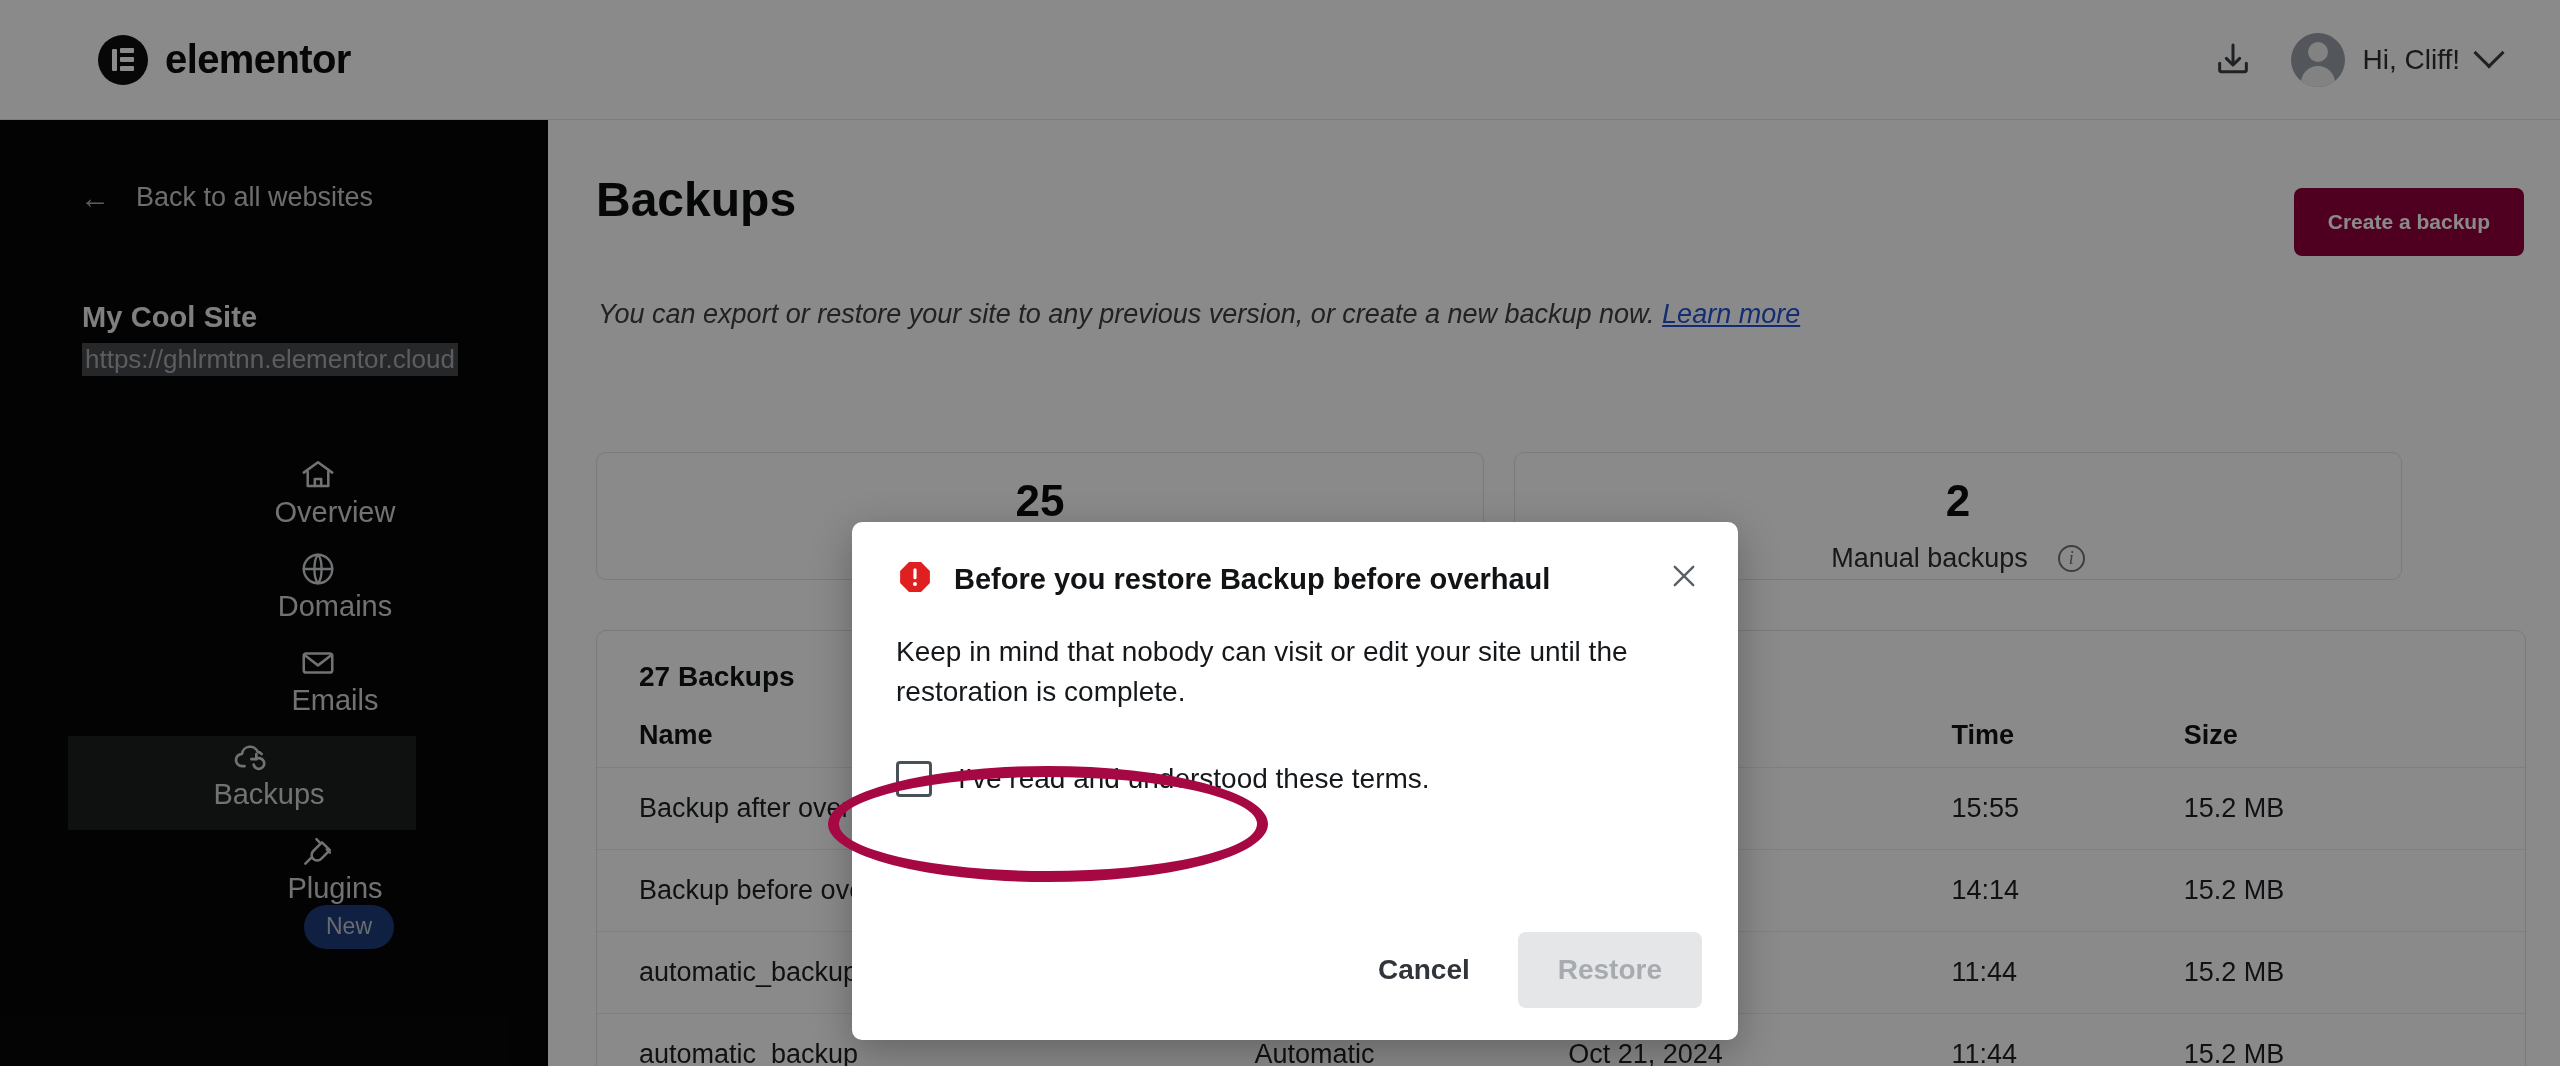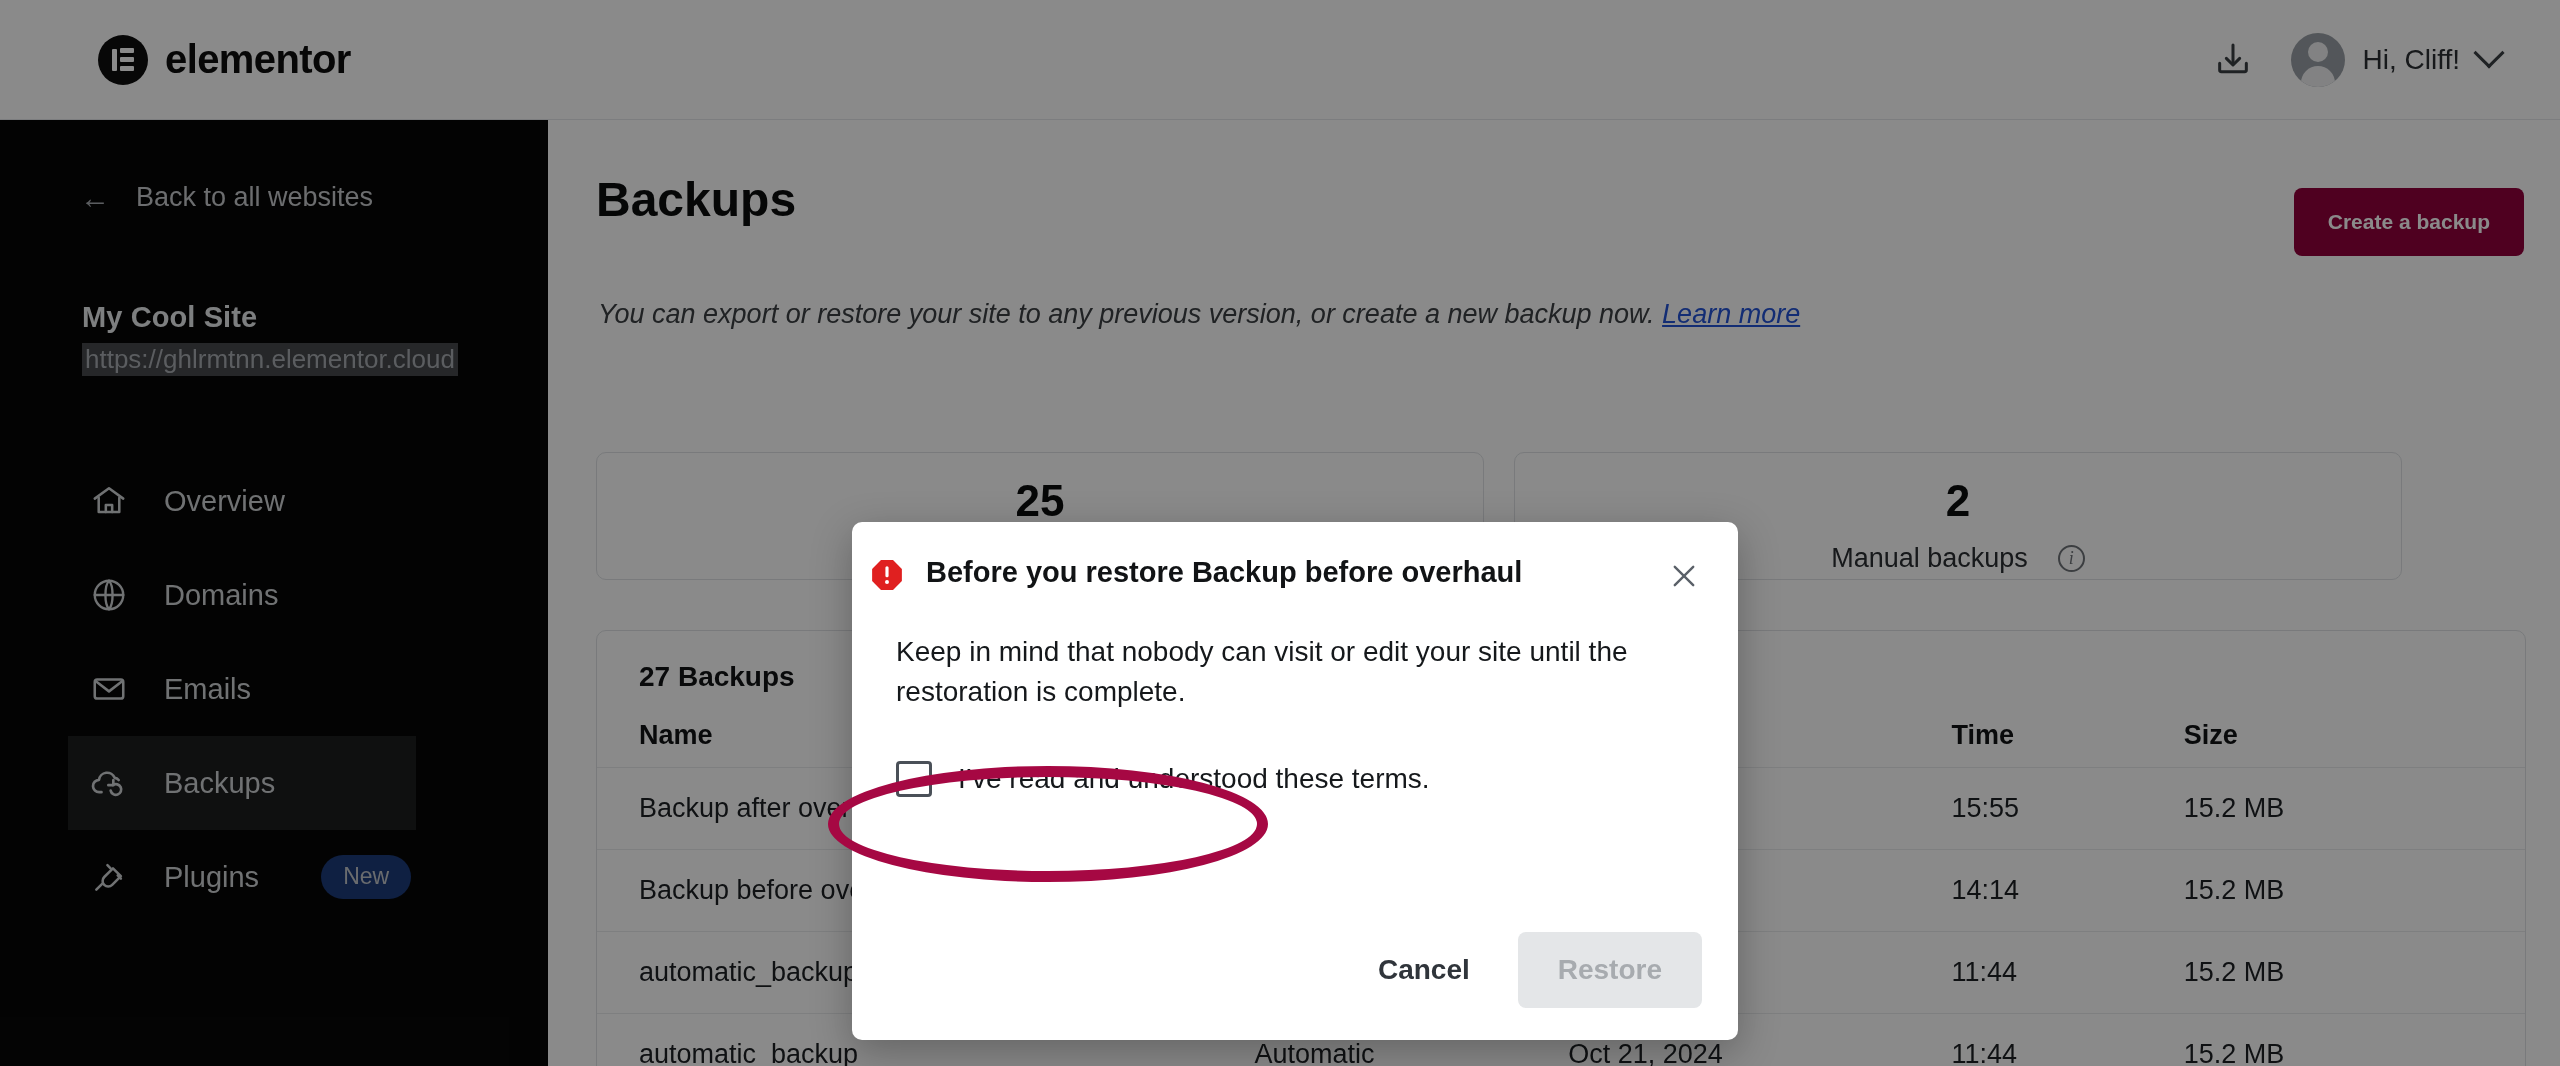--- a/index.html
+++ b/index.html
@@ -80,20 +80,21 @@
   .site-url {
     display: inline-block; margin-top: 9px;
     font-size: 26px; color: #a9adb2;
     background: #46494c; padding: 1px 3px;
   }
   .nav { margin-top: 78px; }
   .nav-item {
     display: flex; align-items: center;
     height: 94px; padding-left: 88px; cursor: pointer;
     position: relative;
+    flex-direction: column;
   }
   .nav-item.active { background: #1d1e1f; margin: 0 132px 0 68px; padding-left: 20px; }
   .nav-ico { width: 42px; height: 42px; flex: none; display: flex; align-items: center; justify-content: center; }
   .nav-label { margin-left: 34px; font-size: 29px; color: #cfd2d5; }
   .badge-new {
     margin-left: 62px;
     background: #1d3b7a; color: #c3c7cc;
     font-size: 23px; border-radius: 22px;
     padding: 8px 22px 9px;
   }
@@ -164,22 +165,22 @@
     z-index: 10;
   }
   .modal {
     position: absolute; left: 852px; top: 522px;
     width: 886px; height: 518px;
     background: #ffffff; border-radius: 10px;
     z-index: 11;
     box-shadow: 0 12px 40px rgba(0,0,0,0.28);
   }
   .modal-head {
-    display: flex; align-items: flex-start;
-    padding: 34px 34px 0 16px;
+    display: flex; align-items: flex-end;
+    padding: 34px 34px 0 44px;
   }
   .alert-ico { width: 38px; height: 38px; flex: none; }
   .modal-title {
     margin-left: 20px; font-size: 29px; font-weight: 700; color: #111315;
   }
   .modal-close {
     margin-left: auto; width: 40px; height: 40px; cursor: pointer;
     display: flex; align-items: center; justify-content: center;
   }
   .modal-body { padding: 36px 70px 0 44px; }

